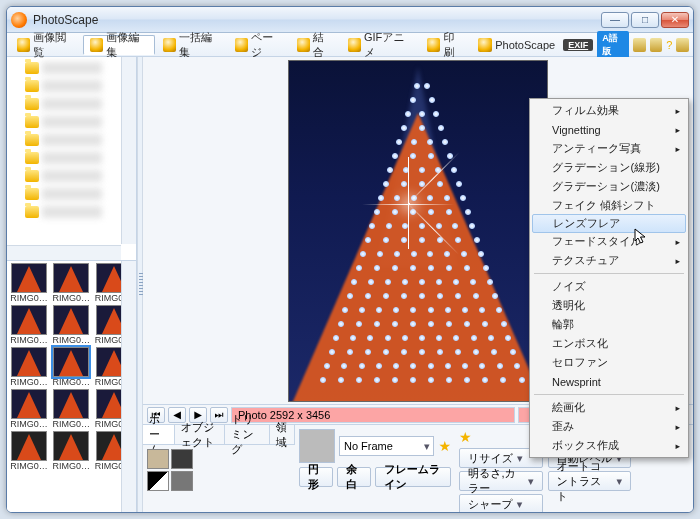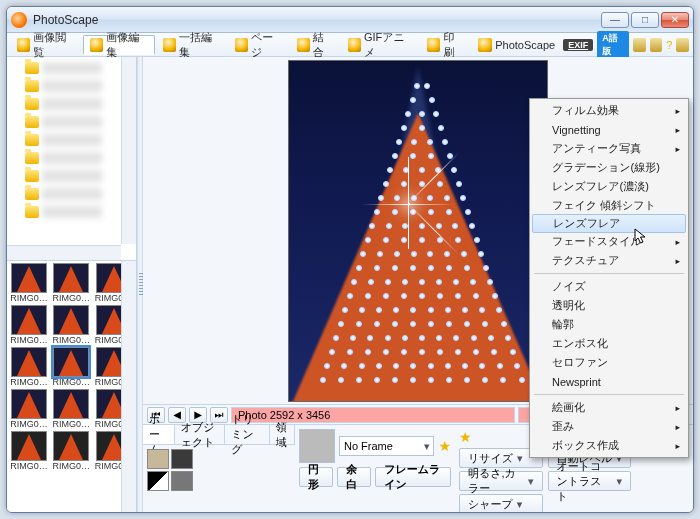--- a/index.html
+++ b/index.html
@@ -514,21 +514,21 @@
     </div>
   </div>
 </div>
 
 <div class="menu">
   <div id="menu-body">
       <div class="mi arrow">フィルム効果</div>
       <div class="mi arrow">Vignetting</div>
       <div class="mi arrow">アンティーク写真</div>
       <div class="mi">グラデーション(線形)</div>
-      <div class="mi">レンズフレア(濃淡)</div>
+      <div class="mi">グラデーション(濃淡)</div>
       <div class="mi">フェイク 傾斜シフト</div>
       <div class="mi sel">レンズフレア</div>
       <div class="mi arrow">フェードスタイル</div>
       <div class="mi arrow">テクスチュア</div>
       <div class="sep"></div>
       <div class="mi">ノイズ</div>
       <div class="mi">透明化</div>
       <div class="mi">輪郭</div>
       <div class="mi">エンボス化</div>
       <div class="mi">セロファン</div>

